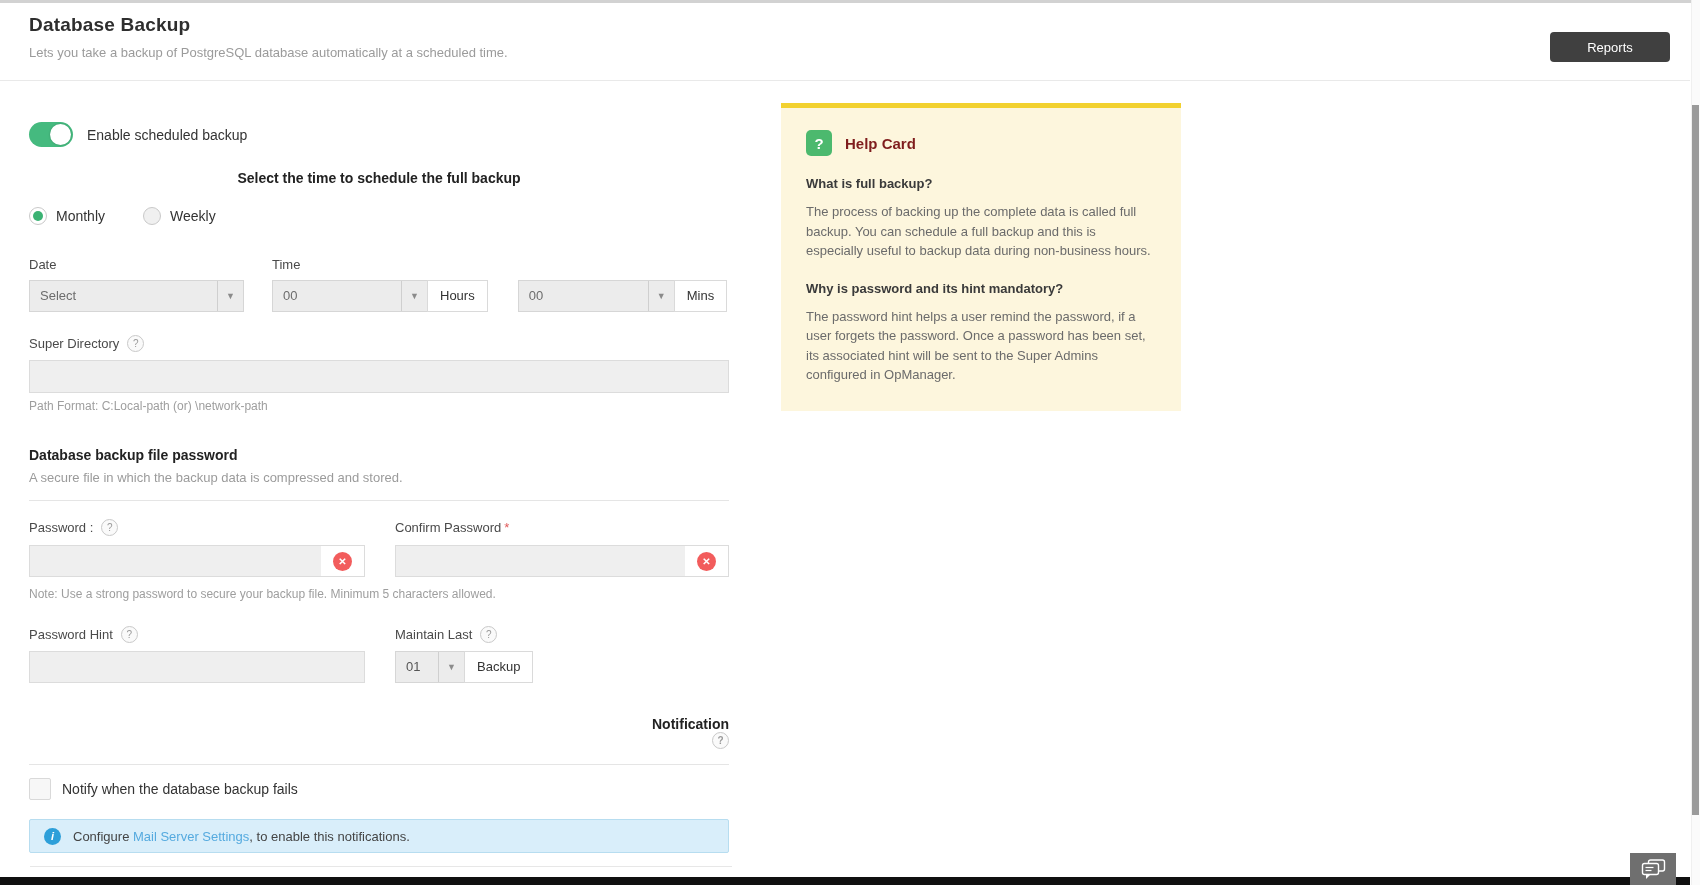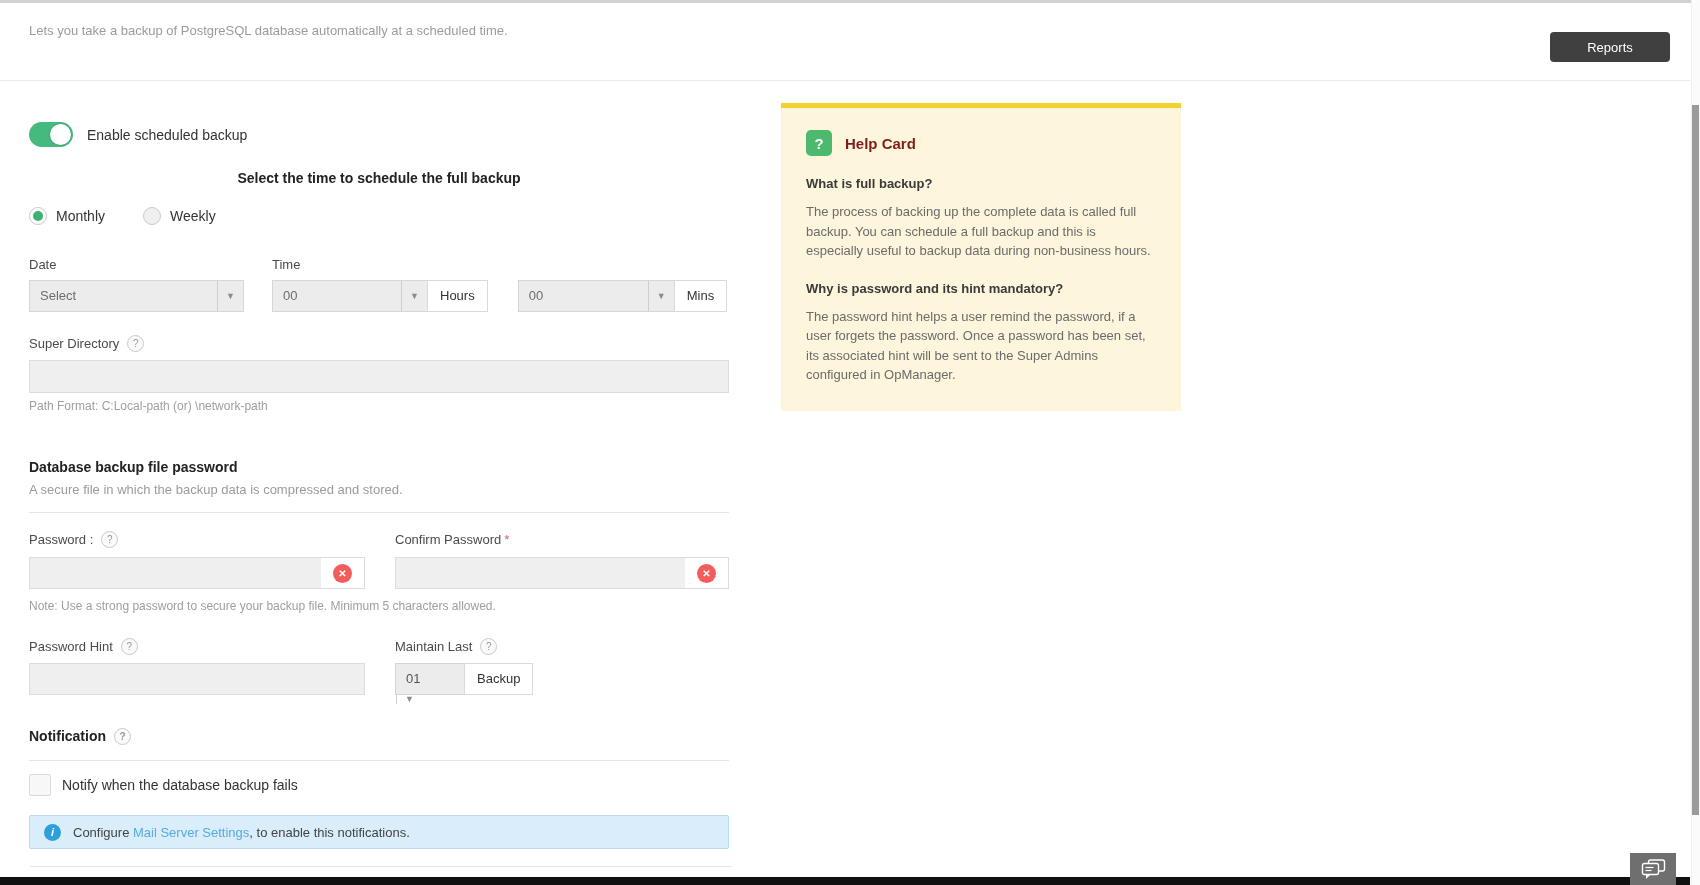--- a/index.html
+++ b/index.html
@@ -56,21 +56,21 @@
   .help-icon {
     width:17px; height:17px; border-radius:50%; background:#fafafa; border:1px solid #c9c9c9;
     color:#999; font-size:10px; display:inline-flex; align-items:center; justify-content:center;
     margin-left:8px; cursor:pointer; flex:0 0 auto;
   }
   .dir-label { margin-top:23px; }
   .text-input { height:33px; background:#efefef; border:1px solid #dcdcdc; width:100%; margin-top:8px;
     font-family:"Liberation Sans", sans-serif; font-size:13px; padding:0 10px; color:#333; }
   .hint-text { margin-top:6px; font-size:12px; color:#9e9e9e; }
 
-  .pw-heading { margin-top:46px; font-size:14px; font-weight:bold; color:#222; }
+  .pw-heading { margin-top:34px; font-size:14px; font-weight:bold; color:#222; }
   .pw-desc { margin-top:7px; font-size:13px; color:#9b9b9b; }
   .divider { margin-top:15px; height:1px; background:#e5e5e5; width:100%; }
 
   .two-col { display:flex; }
   .col-a { width:336px; }
   .col-b { width:334px; margin-left:30px; }
   .pw-labels { margin-top:18px; }
   .req-star { color:#e05a5a; margin-left:3px; font-size:13px; }
 
   .pw-inputs { margin-top:9px; height:32px; }
@@ -80,24 +80,24 @@
   .error-icon { width:19px; height:19px; border-radius:50%; background:#f25c5c; color:#fff; font-size:10px; font-weight:bold;
     display:flex; align-items:center; justify-content:center; }
 
   .note-text { margin-top:10px; font-size:12px; color:#9e9e9e; }
 
   .hint-row-labels { margin-top:25px; }
   .hint-row-inputs { margin-top:8px; height:32px; }
   .plain-input { width:336px; height:32px; background:#efefef; border:1px solid #dcdcdc;
     font-family:"Liberation Sans", sans-serif; font-size:13px; padding:0 10px; color:#333; }
   .maintain-group { display:flex; }
-  .sel-maintain { width:70px;flex-direction:column; }
+  .sel-maintain { width:70px; }
   .sel-maintain .select-value { color:#555; }
 
-  .notif-heading { margin-top:33px; display:flex; align-items:flex-start; font-size:14px; font-weight:bold; color:#222; }
+  .notif-heading { margin-top:33px; display:flex; align-items:flex-end; font-size:14px; font-weight:bold; color:#222;flex-direction:column; }
   .notif-divider { margin-top:15px; }
   .checkbox-row { margin-top:13px; display:flex; align-items:center; }
   .checkbox { width:22px; height:22px; background:#f7f7f7; border:1px solid #d9d9d9; border-radius:2px; cursor:pointer; flex:0 0 auto; }
   .checkbox-label { margin-left:11px; font-size:14px; color:#333; }
 
   .info-bar { margin-top:19px; height:34px; background:#d9eefa; border:1px solid #b7ddf0; border-radius:2px;
     display:flex; align-items:center; padding:0 14px; }
   .info-icon { width:17px; height:17px; border-radius:50%; background:#2d9fd9; color:#fff; font-size:11px; font-weight:bold;
     display:flex; align-items:center; justify-content:center; flex:0 0 auto; font-style:italic; }
   .info-text { margin-left:12px; font-size:13px; color:#444; }
@@ -119,20 +119,21 @@
   .scrollbar-track { position:absolute; right:0; top:0; width:9px; height:885px; background:#fbfbfb; border-left:1px solid #f0f0f0; }
   .scrollbar-thumb { position:absolute; right:1px; top:105px; width:7px; height:710px; background:#9b9b9b; }
   .chat-btn { position:absolute; right:24px; bottom:0; width:46px; height:32px; background:#6f6f6f; display:flex; align-items:center; justify-content:center; cursor:pointer; }
 </style>
 </head>
 <body>
 
 <div class="top-strip"></div>
 
 <div class="header">
+  <div class="page-title">Database Backup</div>
   <div class="page-subtitle">Lets you take a backup of PostgreSQL database automatically at a scheduled time.</div>
 </div>
 <button class="reports-btn">Reports</button>
 <div class="header-divider"></div>
 
 <div class="left-col">
 
   <div class="toggle-row">
     <div class="toggle">
       <div class="knob"></div>

